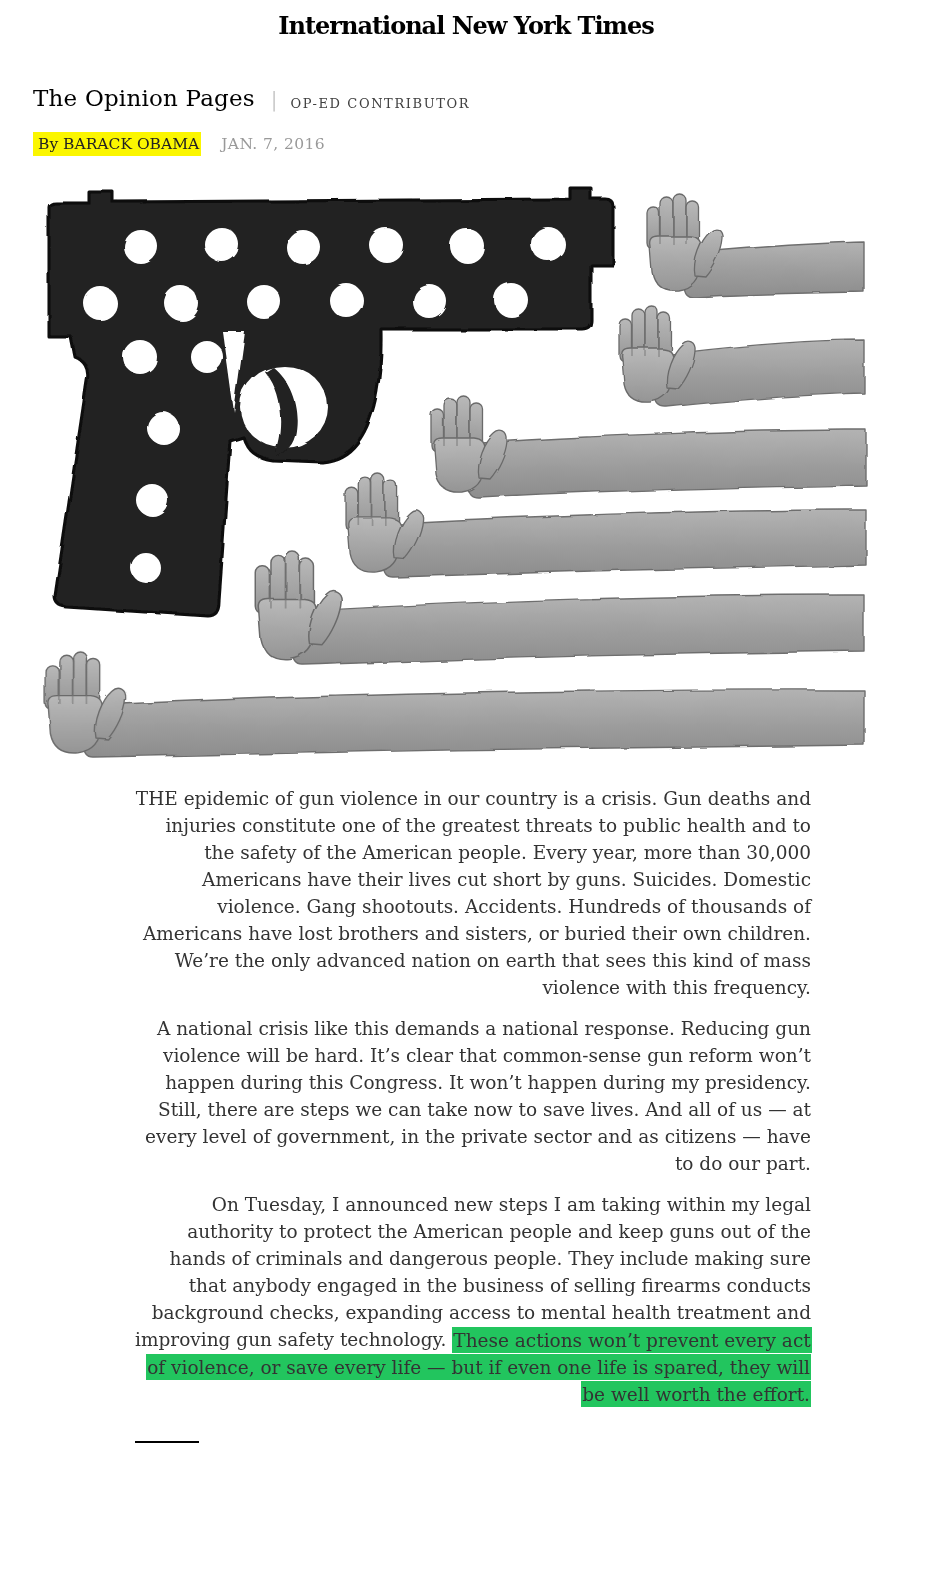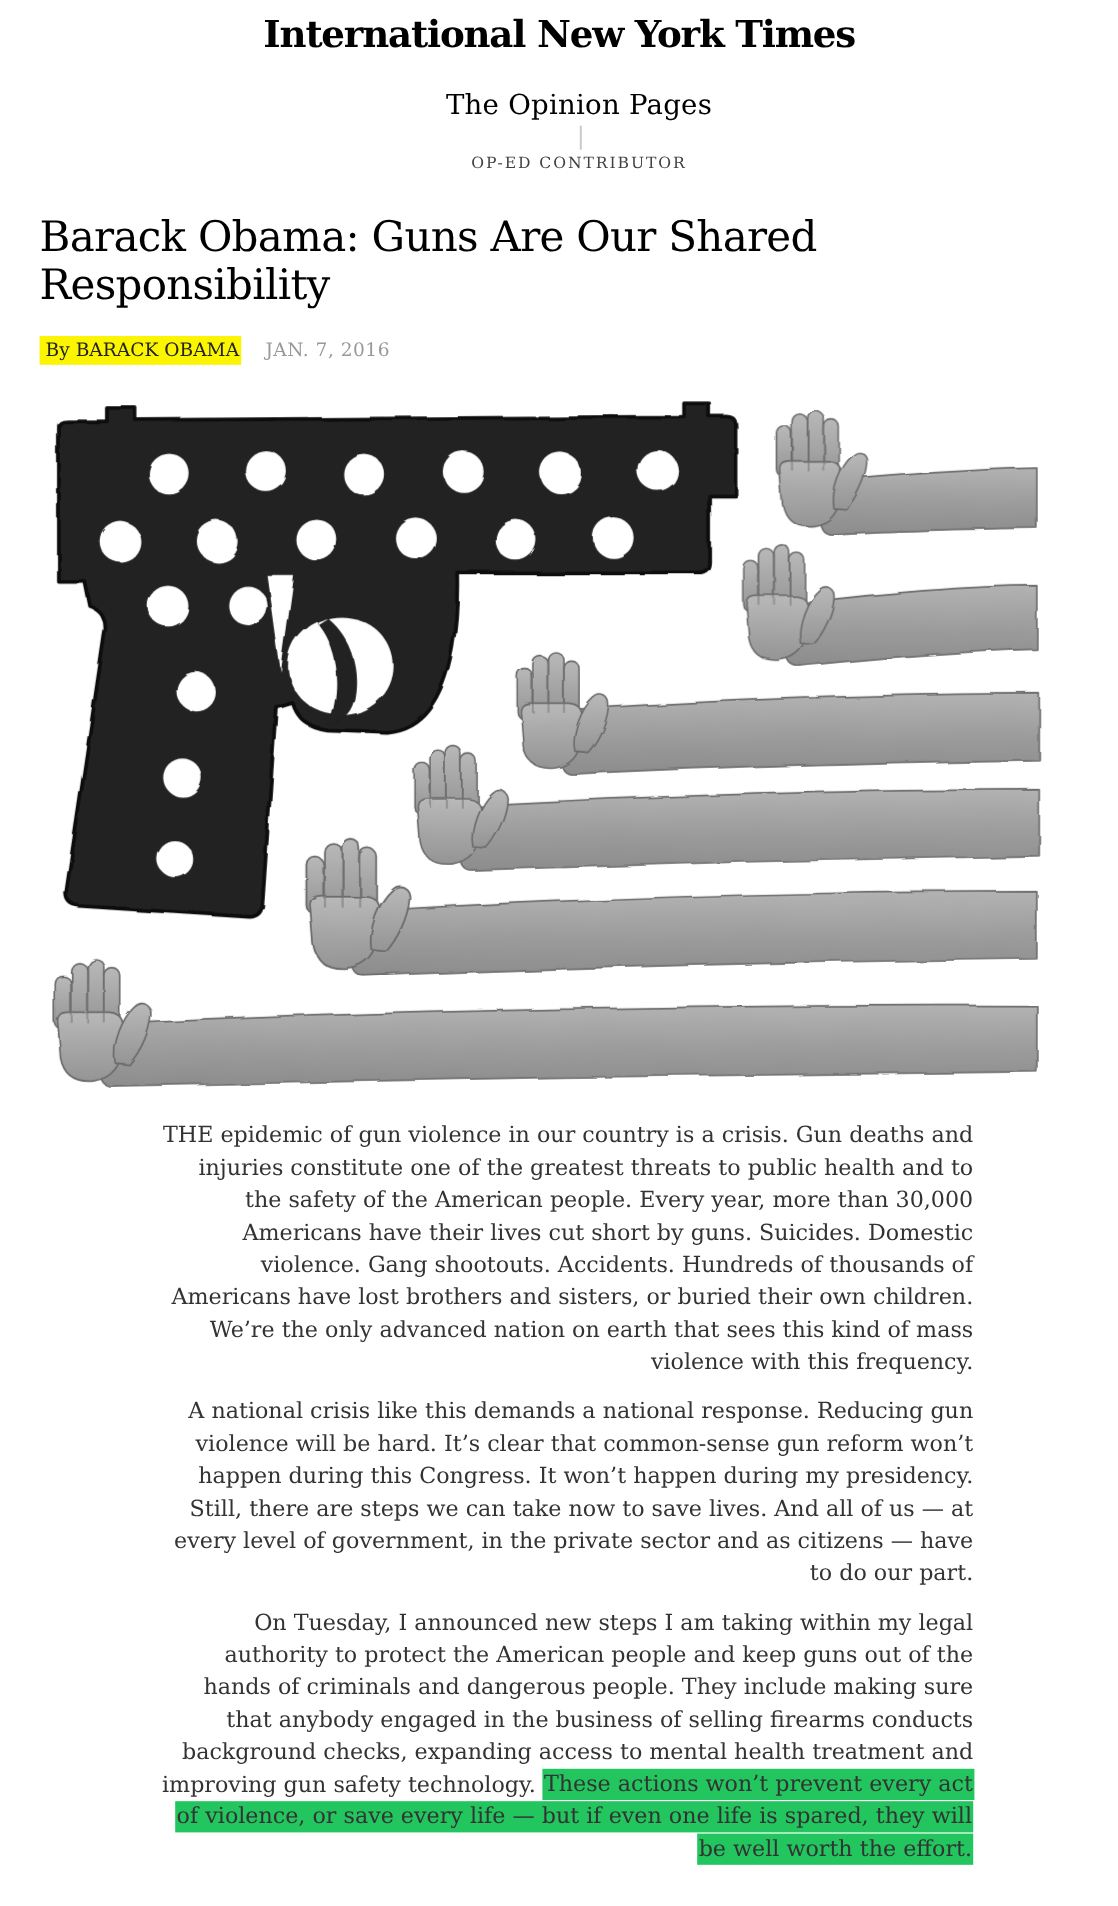--- a/index.html
+++ b/index.html
@@ -8,29 +8,29 @@
     font-family: "DejaVu Serif", serif;
     color:#333333;
   }
   .page { position:relative; width:932px; }
 
   
   .masthead { text-align:center; padding-top:11px; height:34px; }
   .masthead-logo {
     font-family:"DejaVu Serif", serif;
     font-weight:bold;
-    font-size:31px;
+    font-size:24px;
     letter-spacing:-1px;
     color:#000;
     text-decoration:none;
     cursor:pointer;
   }
 
   
-  .section-row { margin:30px 0 0 33px; display:flex; align-items:center;flex-direction:column; }
+  .section-row { margin:40px 0 0 33px; display:flex; align-items:flex-end; }
   .section-name {
     font-size:23px; color:#000; text-decoration:none; cursor:pointer;
     letter-spacing:0.2px;
   }
   .divider { color:#c9c9c9; font-size:20px; margin:0 13px 0 16px; font-weight:normal; }
   .oped-label {
     font-size:13px; letter-spacing:1.6px; color:#404040; padding-top:4px;
   }
 
   
@@ -94,21 +94,20 @@
   <header class="masthead">
     <a class="masthead-logo">International New York Times</a>
   </header>
 
   <div class="section-row">
     <a class="section-name">The Opinion Pages</a>
     <span class="divider">|</span>
     <span class="oped-label">OP-ED CONTRIBUTOR</span>
   </div>
 
-  <h1 class="headline">Barack Obama: Guns Are Our Shared Responsibility</h1>
 
   <div class="byline">
     <span class="author-hl">By BARACK OBAMA</span>
     <span class="date">JAN. 7, 2016</span>
   </div>
 
   <figure class="illo">
     <svg width="877" height="585" viewBox="0 0 877 585" role="img" xmlns="http://www.w3.org/2000/svg" aria-label="Hand-drawn American flag motif: a black handgun punched with white star-like holes forms the canton, and six gray stripes are outstretched arms ending in raised open hands.">
       <defs>
         <linearGradient id="gArm" x1="0" y1="0" x2="0" y2="1">

